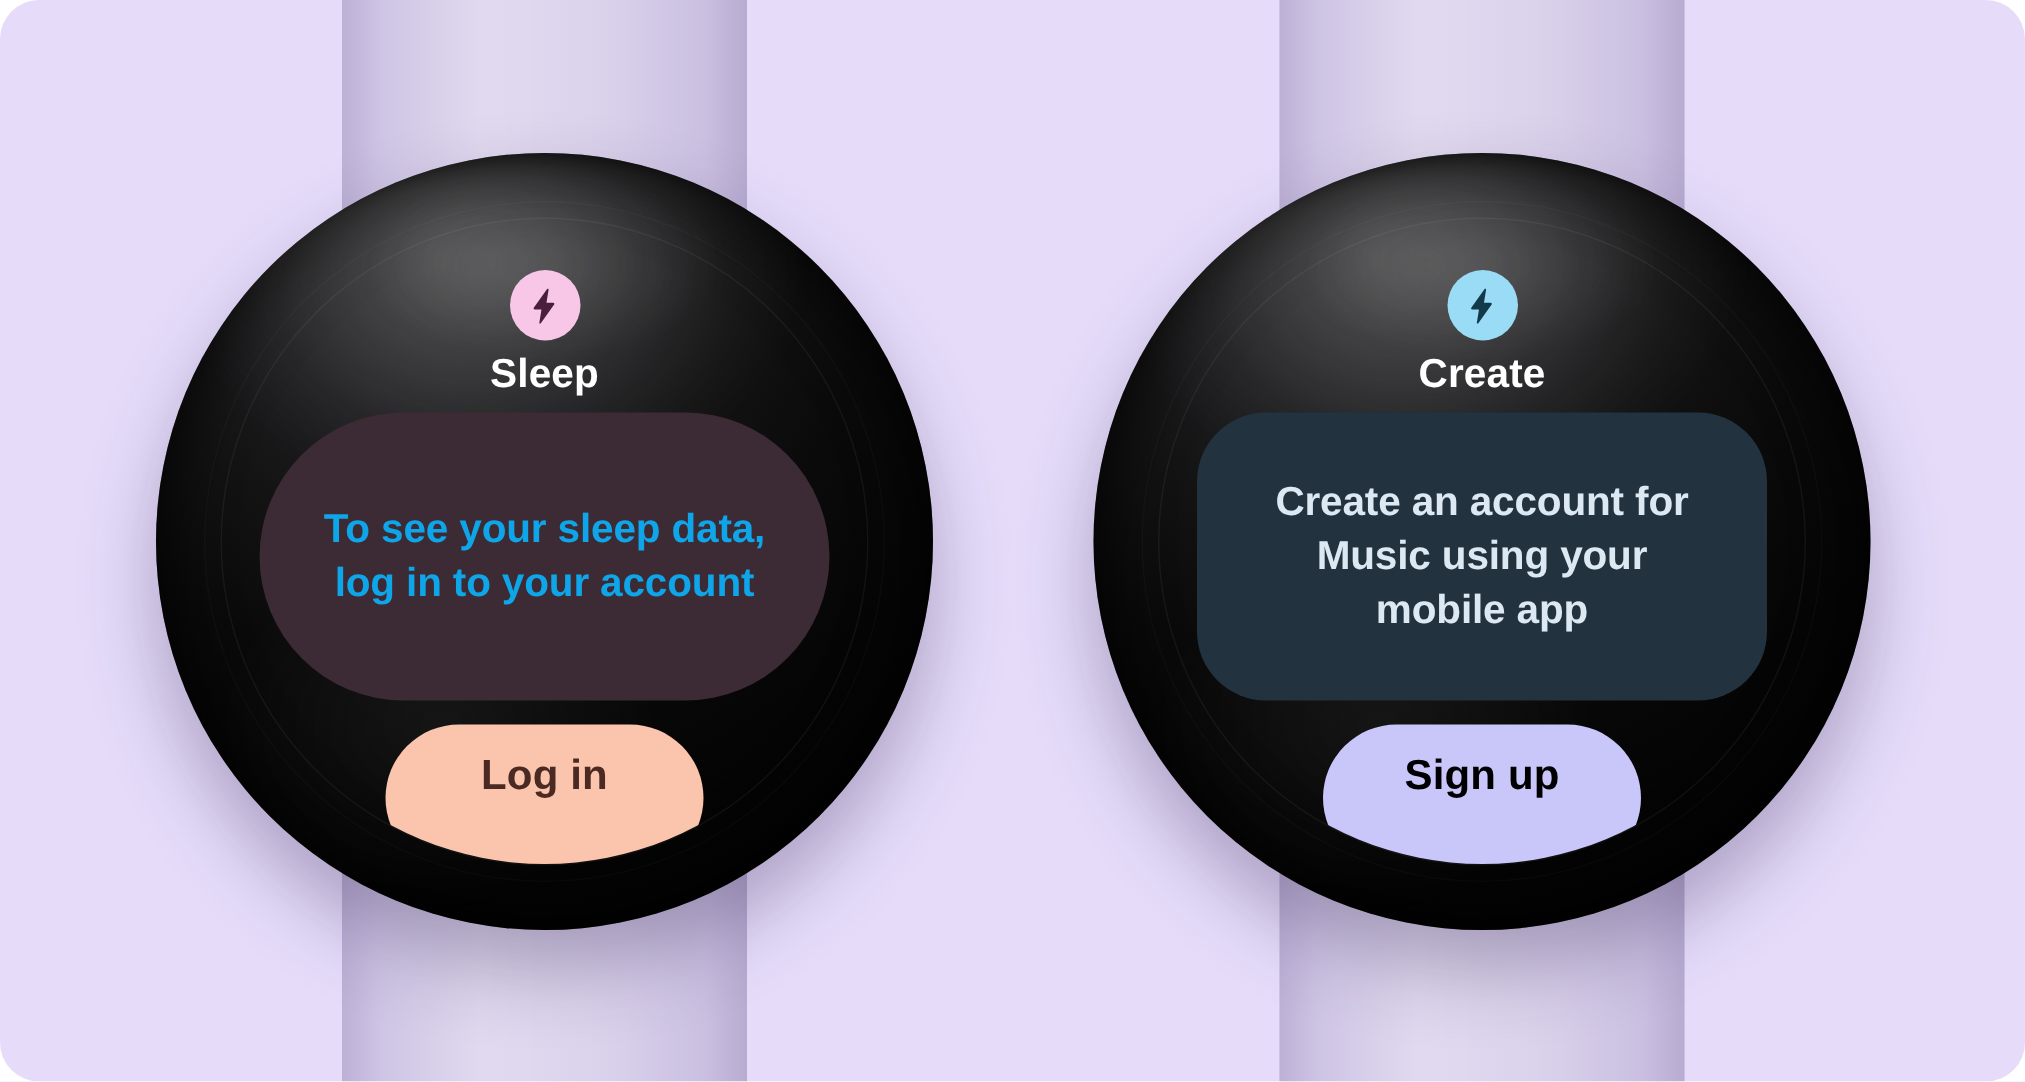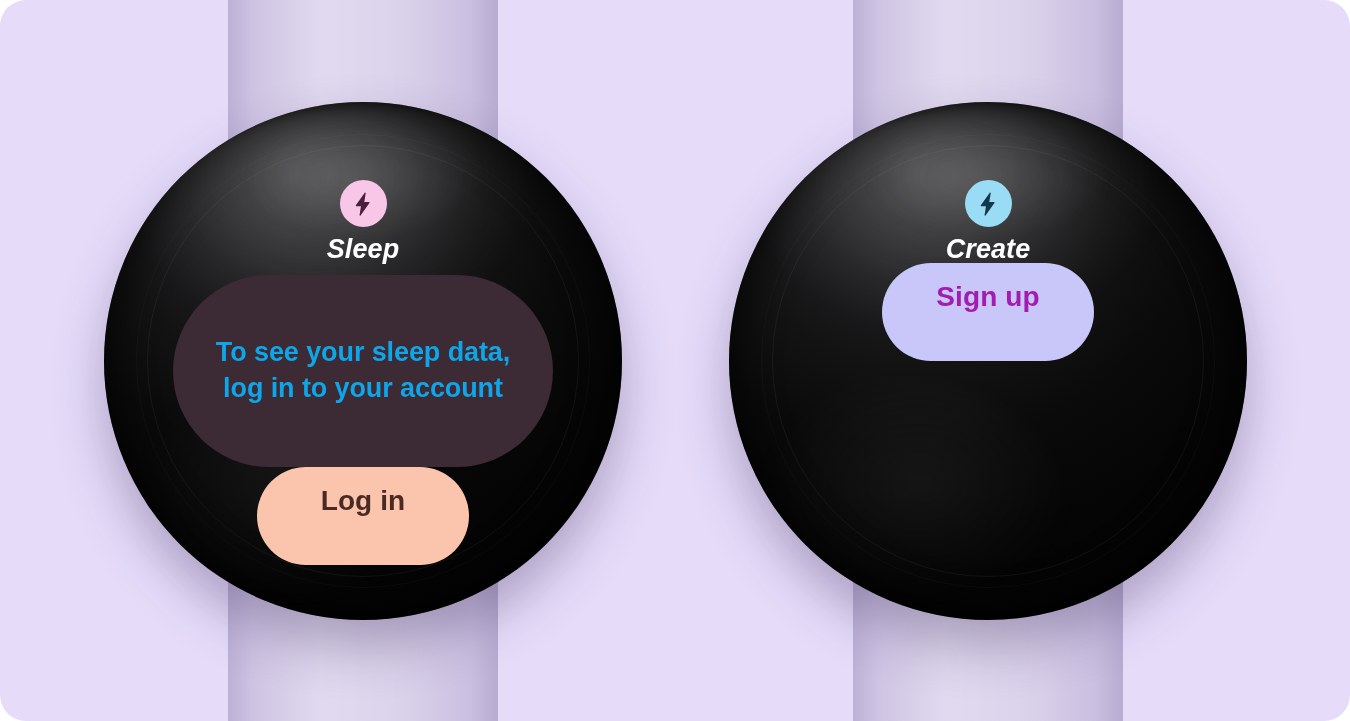--- a/index.html
+++ b/index.html
@@ -182,21 +182,20 @@
   .app-badge svg { display: block; }
 
   .app-title {
     margin-top: 8px;
     font-size: 27px;
     font-weight: bold;
     line-height: 1.05;
     color: #ffffff;
     letter-spacing: .1px;
     flex: none;
-    font-style: italic;
   }
 
   
   .msg-card {
     margin-top: 12px;
     width: 380px;
     min-height: 192px;
     box-sizing: border-box;
     display: flex;
     align-items: center;
@@ -209,20 +208,21 @@
   .msg-text {
     font-size: 27px;
     font-weight: bold;
     line-height: 1.33;
     text-align: center;
     letter-spacing: -.1px;
   }
 
   
   .cta {
+    margin-top: 16px;
     width: 212px;
     height: 98px;
     border: none;
     border-radius: 58px;
     font-family: inherit;
     font-size: 28px;
     font-weight: bold;
     letter-spacing: .1px;
     cursor: pointer;
     display: flex;
@@ -301,20 +301,23 @@
         <div class="app-badge" style="background:#9ADBF5">
           <span>
             <svg width="26" height="26" viewBox="0 0 24 24" aria-hidden="true">
               <path d="M13.6 1.6 5.4 13.1c-.3.45.02 1.05.57 1.05h4.16l-1.3 8.1c-.08.52.6.8.9.37l8.2-11.5c.32-.45 0-1.05-.56-1.05h-4.16l1.3-8.1c.08-.52-.6-.8-.91-.37z" fill="#123A4A"></path>
             </svg>
           </span>
         </div>
 
         <div class="app-title">Create</div>
 
-
-        <button class="cta" style="background:#C9C6FA;color:#a21caf">Sign up</button>
+        <div class="msg-card round" style="background:#22333F">
+          <div class="msg-text" style="color:#DCE8F2">Create an account for Music using your mobile app</div>
+        </div>
+
+        <button class="cta" style="background:#C9C6FA;color:#000000">Sign up</button>
 
       </div>
     </div>
   </div>
 
 </div>
 
 </body></html>

